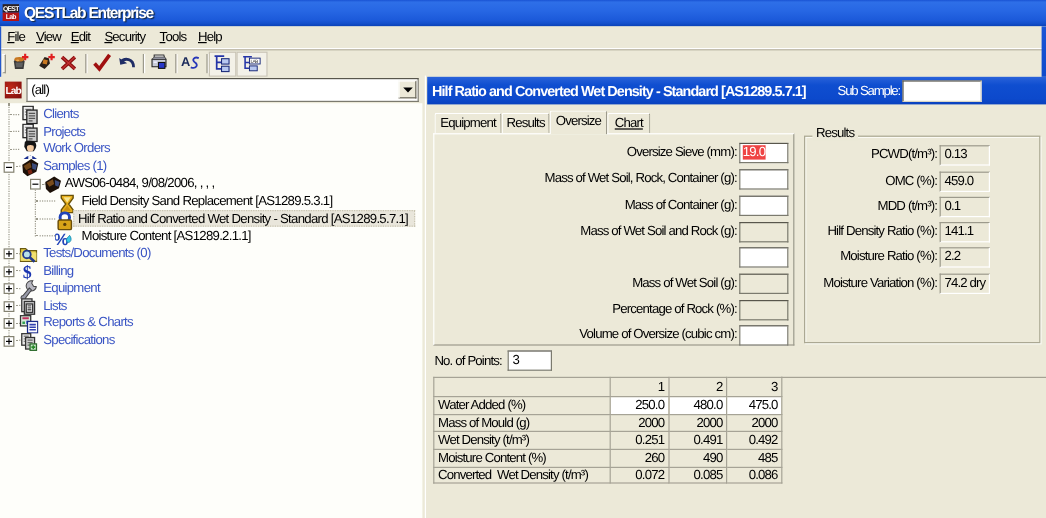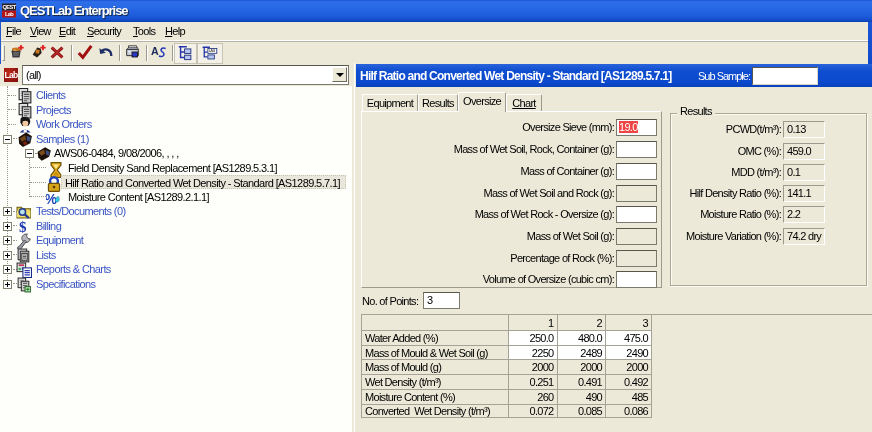--- a/index.html
+++ b/index.html
@@ -310,21 +310,20 @@
   <div class="tab" style="left:151px; width:36px;text-decoration:underline;">Chart</div>
   <div id="page">
     <span class="flabel" style="top:7px">Oversize Sieve (mm):</span>
     <div class="fbox" style="top:7px"><span style="background:#ef4444;color:#fff;">19.0</span></div>
     <span class="flabel" style="top:29px">Mass of Wet Soil, Rock, Container (g):</span>
     <div class="fbox" style="top:29px"></div>
     <span class="flabel" style="top:51px">Mass of Container (g):</span>
     <div class="fbox" style="top:51px"></div>
     <span class="flabel" style="top:72.5px">Mass of Wet Soil and Rock (g):</span>
     <div class="fbox dis" style="top:72.5px"></div>
-    <span class="flabel" style="top:94px">Mass of Wet Rock - Oversize (g):</span>
     <div class="fbox" style="top:94px"></div>
     <span class="flabel" style="top:116px">Mass of Wet Soil (g):</span>
     <div class="fbox dis" style="top:116px"></div>
     <span class="flabel" style="top:137.5px">Percentage of Rock (%):</span>
     <div class="fbox dis" style="top:137.5px"></div>
     <span class="flabel" style="top:159px">Volume of Oversize (cubic cm):</span>
     <div class="fbox" style="top:159px"></div>
   </div>
   <div id="results">
       <span class="gtitle">Results</span>
@@ -351,26 +350,20 @@
           <td class="v" style="width:48.5px">2</td>
           <td class="v" style="width:46px">3</td>
         </tr>
     <tr>
           <td>Water Added (%)</td>
           <td class="v w">250.0</td>
           <td class="v w">480.0</td>
           <td class="v w">475.0</td>
         </tr>
     <tr>
-          <td>Mass of Mould &amp; Wet Soil (g)</td>
-          <td class="v w">2250</td>
-          <td class="v w">2489</td>
-          <td class="v w">2490</td>
-        </tr>
-    <tr>
           <td>Mass of Mould (g)</td>
           <td class="v">2000</td>
           <td class="v">2000</td>
           <td class="v">2000</td>
         </tr>
     <tr>
           <td>Wet Density (t/m³)</td>
           <td class="v">0.251</td>
           <td class="v">0.491</td>
           <td class="v">0.492</td>

